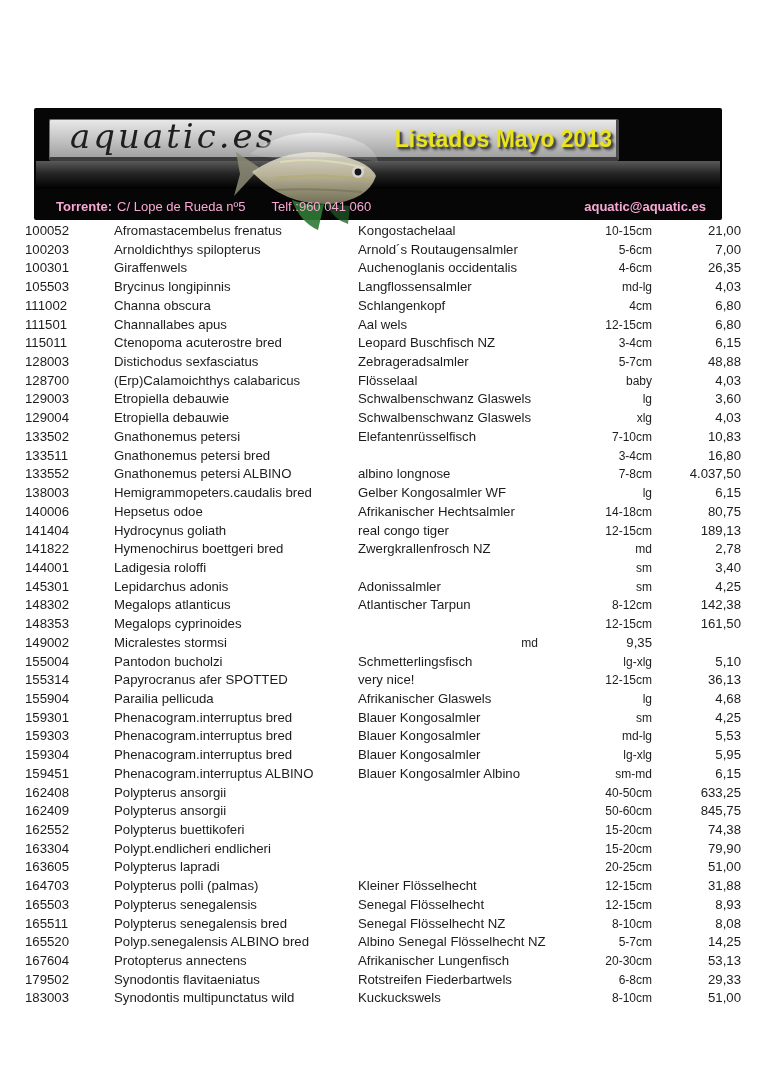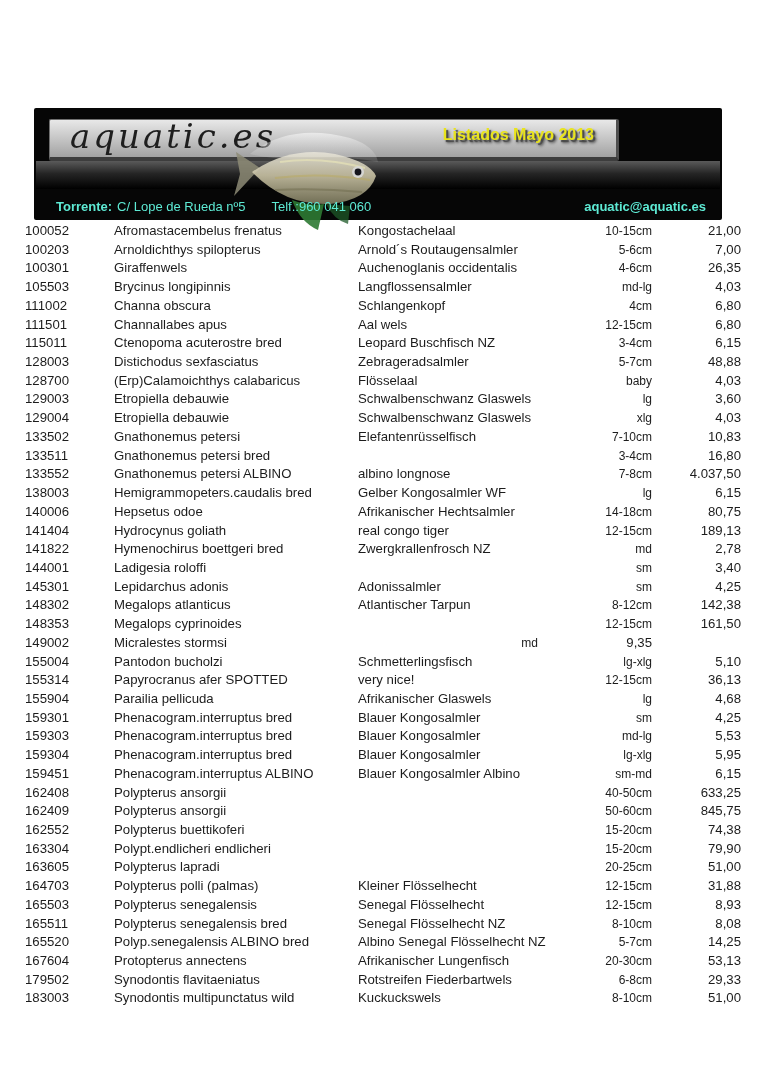--- a/index.html
+++ b/index.html
@@ -21,29 +21,29 @@
     background:linear-gradient(180deg,#e8e8e8 0%,#c2c2c2 55%,#a2a2a2 100%);
     border:1px solid #6f6f6f;border-right:3px solid #4e4e4e;border-bottom:4px solid #3d3d3d;
     border-radius:2px;z-index:2;
   }
   .logo-text{
     position:absolute;left:20px;top:-4px;
     font-family:"DejaVu Serif",serif;font-style:italic;
     font-size:34px;letter-spacing:3px;color:#1e1e1e;white-space:nowrap;
   }
   .banner-title{
-    position:absolute;right:22px;top:6px;
-    font-size:16px;font-weight:bold;color:#e9e41c;white-space:nowrap;
+    position:absolute;right:4px;top:6px;
+    font-size:23px;font-weight:bold;color:#e9e41c;white-space:nowrap;
     text-shadow:2px 2px 1px rgba(70,70,70,.95), 3px 3px 3px rgba(0,0,0,.6);
   }
   .fish{position:absolute;left:196px;top:8px;width:150px;height:118px;z-index:3;}
   .banner-footer{
     position:absolute;left:22px;right:16px;bottom:6px;z-index:4;
     display:flex;justify-content:space-between;align-items:flex-start;
-    color:#5eead4;font-size:13px;white-space:nowrap;
+    color:#f9a8d4;font-size:13px;white-space:nowrap;
   }
   .addr-label{font-weight:bold;}
   .addr{margin-left:5px;}
   .phone{margin-left:26px;}
   .email{font-weight:bold;}
   
   .price-table{
     position:absolute;left:25px;top:222px;width:620px;
     font-size:13.2px;color:#1c1c1c;
   }

